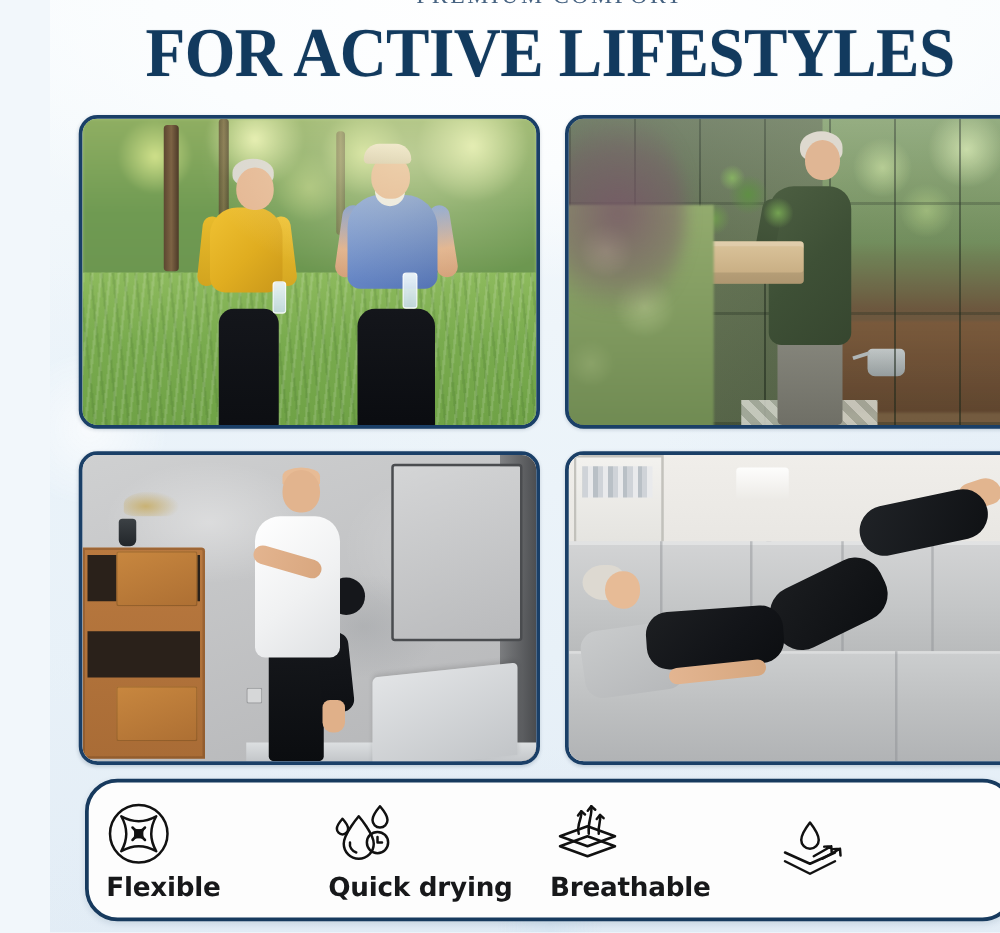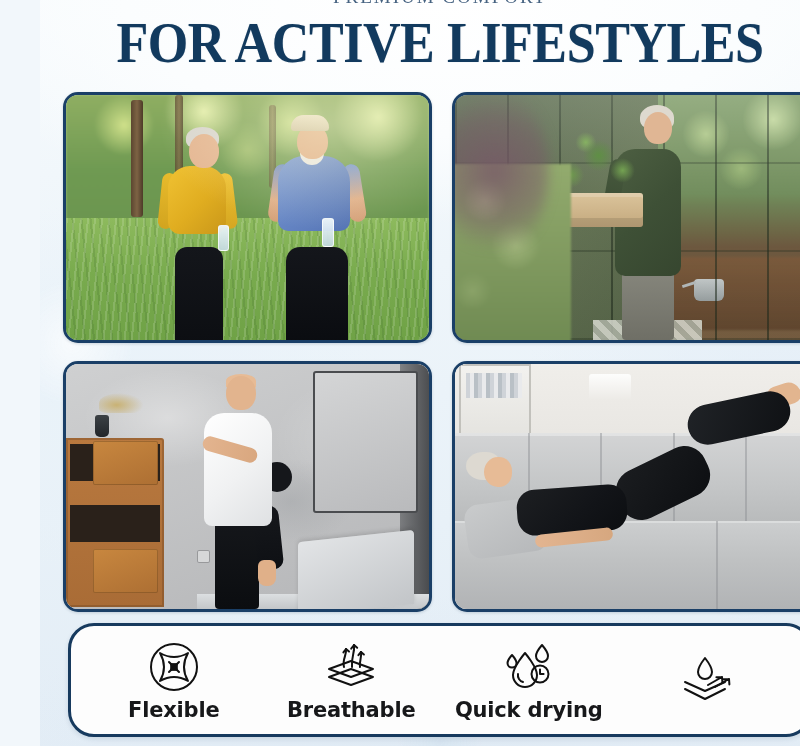--- a/index.html
+++ b/index.html
@@ -306,21 +306,21 @@
     box-sizing:border-box;
     background:#fdfdfd;
     border:3px solid #173a5e;
     border-radius:26px;
     display:flex;align-items:center;justify-content:space-between;
     padding:0 14px;
     box-shadow:0 2px 5px rgba(20,50,80,.12);
   }
   .feature{
     flex:1 1 0;
-    display:flex;flex-direction:column;align-items:center;justify-content:center;
+    display:flex;flex-direction:column;align-items:flex-start;justify-content:center;
     gap:5px;
   }
   .feature .ic{height:54px;display:flex;align-items:flex-end;justify-content:center;}
   .feature .lbl{
     font-family:"DejaVu Sans",sans-serif;
     font-size:21px;font-weight:700;color:#17181a;letter-spacing:-.2px;white-space:nowrap;
   }
 </style>
 </head>
 <body>
@@ -442,50 +442,50 @@
           <path d="M31 21 L23 29 M23 29 l.6-4 M23 29 l4 -.6"></path>
           <path d="M21 31 L29 23 M29 23 l-.6 4 M29 23 l-4 .6"></path>
           <path d="M31 31 L23 23 M23 23 l.6 4 M23 23 l4 .6"></path>
         </svg>
       </div>
       <div class="lbl">Flexible</div>
     </div>
 
     <div class="feature">
       <div class="ic">
+        <svg width="56" height="52" viewBox="0 0 56 52" fill="none" stroke="#111" stroke-width="2" stroke-linecap="round" stroke-linejoin="round">
+          <path d="M24 12 C24 12 12 26 12 34 a12 12 0 0 0 24 0 C36 26 24 12 24 12 Z"></path>
+          <path d="M17 33 a7 7 0 0 0 5 8"></path>
+          <path d="M41 4 C41 4 35 11 35 15 a6 6 0 0 0 12 0 C47 11 41 4 41 4 Z"></path>
+          <path d="M11 14 C11 14 6.5 19 6.5 22 a4.5 4.5 0 0 0 9 0 C15.5 19 11 14 11 14 Z"></path>
+          <circle cx="39" cy="33" r="8.5"></circle>
+          <path d="M39 28.5 V33 h3.6"></path>
+        </svg>
+      </div>
+      <div class="lbl">Quick drying</div>
+    </div>
+
+    <div class="feature">
+      <div class="ic">
         <svg width="60" height="52" viewBox="0 0 60 52" fill="none" stroke="#111" stroke-width="2" stroke-linecap="round" stroke-linejoin="round">
           <path d="M8 28 L30 20 L52 28 L30 36 Z"></path>
           <path d="M8 36 L30 28 L52 36 L30 44 Z"></path>
           <path d="M23 26 C21 18 26 14 25 8"></path>
             <path d="M25 8 l-2.6 3.4 M25 8 l3 2.6"></path>
           <path d="M31 26 C30 16 34 12 33 4"></path>
             <path d="M33 4 l-2.8 3.6 M33 4 l3.2 2.8"></path>
           <path d="M39 26 C38 20 41 17 40 11"></path>
             <path d="M40 11 l-2.6 3.2 M40 11 l2.9 2.5"></path>
         </svg>
       </div>
       <div class="lbl">Breathable</div>
     </div>
 
     <div class="feature">
       <div class="ic">
-        <svg width="56" height="52" viewBox="0 0 56 52" fill="none" stroke="#111" stroke-width="2" stroke-linecap="round" stroke-linejoin="round">
-          <path d="M24 12 C24 12 12 26 12 34 a12 12 0 0 0 24 0 C36 26 24 12 24 12 Z"></path>
-          <path d="M17 33 a7 7 0 0 0 5 8"></path>
-          <path d="M41 4 C41 4 35 11 35 15 a6 6 0 0 0 12 0 C47 11 41 4 41 4 Z"></path>
-          <path d="M11 14 C11 14 6.5 19 6.5 22 a4.5 4.5 0 0 0 9 0 C15.5 19 11 14 11 14 Z"></path>
-          <circle cx="39" cy="33" r="8.5"></circle>
-          <path d="M39 28.5 V33 h3.6"></path>
-        </svg>
-      </div>
-      <div class="lbl">Quick drying</div>
-    </div>
-
-    <div class="feature">
-      <div class="ic">
         <svg width="62" height="52" viewBox="0 0 62 52" fill="none" stroke="#111" stroke-width="2" stroke-linecap="round" stroke-linejoin="round">
           <path d="M30 3 C30 3 23 12 23 17 a7 7 0 0 0 14 0 C37 12 30 3 30 3 Z"></path>
           <path d="M10 27 L30 36 L50 27"></path>
           <path d="M10 34 L30 44 L50 34"></path>
           <path d="M33 30 L47 22 M47 22 l-5.6 .3 M47 22 l.4 5.4"></path>
           <path d="M40 32 L54 24 M54 24 l-5.6 .3 M54 24 l.4 5.4"></path>
         </svg>
       </div>
     </div>
 

